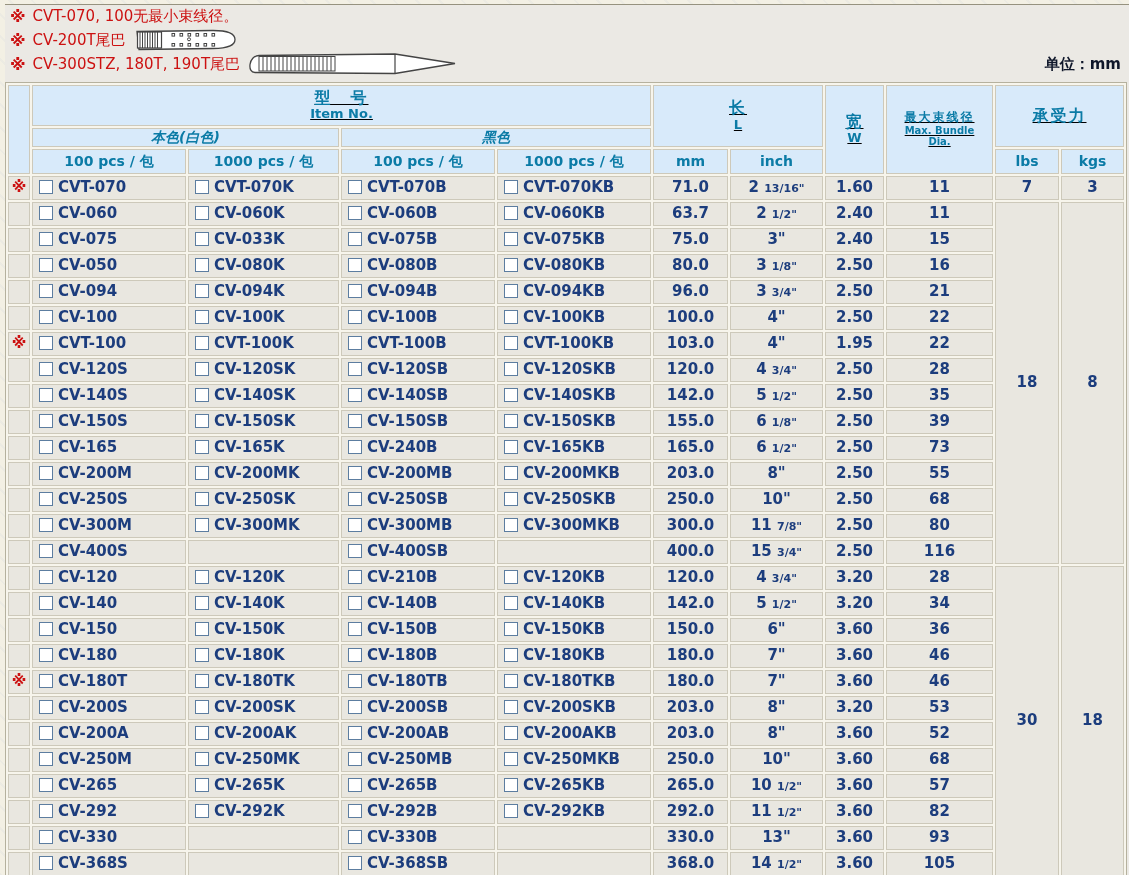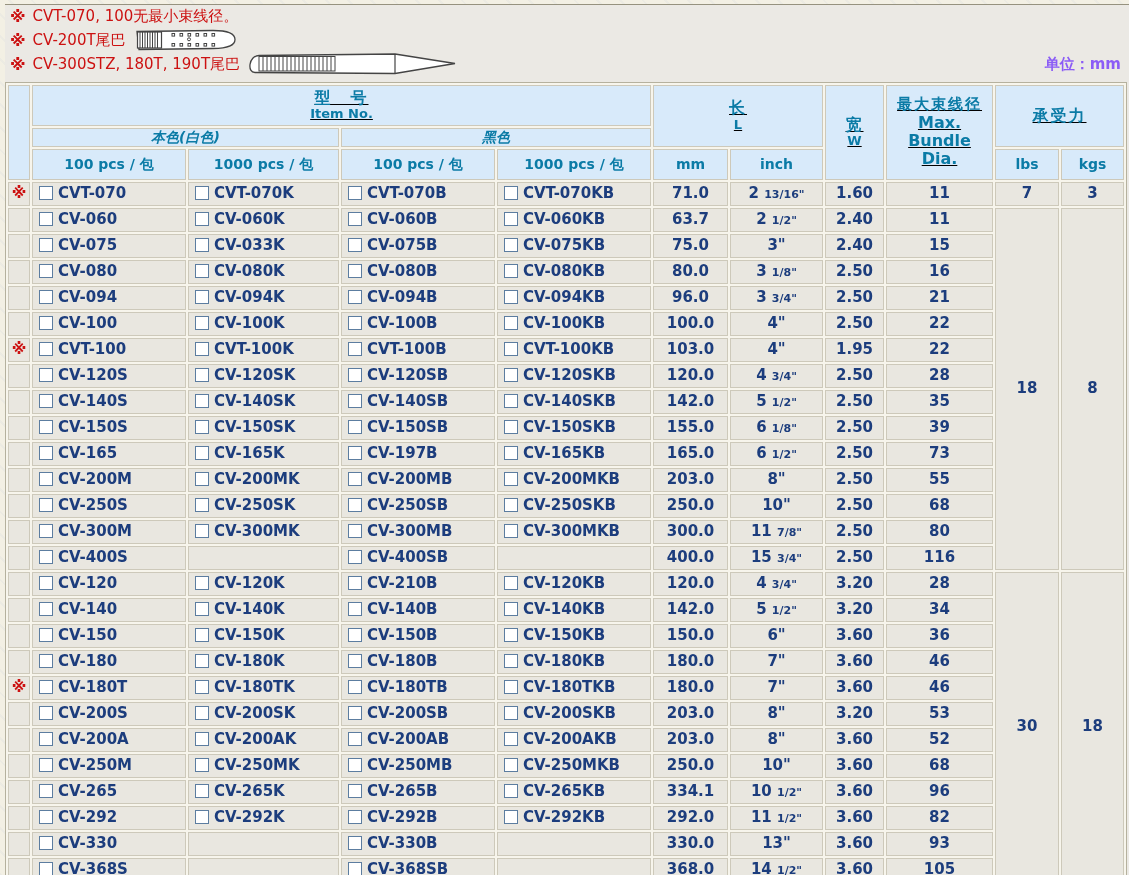--- a/index.html
+++ b/index.html
@@ -13,40 +13,40 @@
     position:absolute;left:5px;top:4px;right:0;bottom:0;
     background:#ebe9e4;border-top:1px solid #96927f;
   }
   
   .note{position:absolute;display:flex;align-items:center;gap:7px;
         color:#cc1111;font-size:15px;white-space:nowrap;}
   .note .mk{font-size:16px;font-weight:bold;}
   #note1{left:10px;top:7px;}
   #note2{left:10px;top:28px;}
   #note3{left:10px;top:51px;}
-  .unit{position:absolute;right:8px;top:55px;color:#8b5cf6;font-size:15px;font-weight:bold;}
+  .unit{position:absolute;right:8px;top:55px;color:#0f172a;font-size:15px;font-weight:bold;}
   .tailsvg{display:block;}
   
   table.spec{
     position:absolute;left:5px;top:82px;
     border-collapse:separate;border-spacing:2px;
     table-layout:fixed;width:1120px;
     background:#f7f5ec;border:1px solid #b5b19e;
   }
   th,td{border:1px solid #cdc9ba;box-sizing:border-box;overflow:hidden;
         padding:0 2px;line-height:1.15;}
   th{background:#d8eafa;color:#0b7ba6;font-weight:bold;text-align:center;}
   td{background:#e9e7e0;color:#1c3d7d;font-weight:bold;font-size:15px;text-align:center;}
   thead tr.r1{height:41px;text-decoration:underline;}
   thead tr.r2{height:19px;font-style:italic;}
-  thead tr.r3{height:31px;}
+  thead tr.r3{height:25px;}
   tbody tr{height:24px;}
   .cn{font-size:16px;letter-spacing:2px;}
   .en{font-size:13px;letter-spacing:0;}
-  .small-en{font-size:16px;}
+  .small-en{font-size:10px;}
   th.sub{font-size:14px;}
   td.item{text-align:left;padding-left:6px;white-space:nowrap;}
   td.marker{color:#cc1111;font-size:15px;padding:0;}
   .cb{display:inline-block;width:12px;height:12px;background:#fff;
       border:1px solid #5c7da0;margin-right:5px;vertical-align:-2px;}
   .frac{font-size:11px;}
 </style>
 </head>
 <body>
 
@@ -118,21 +118,21 @@
       </th>
       <th colspan="2" rowspan="2">
         <div class="cn">长</div>
         <div class="en">L</div>
       </th>
       <th rowspan="3">
         <div class="cn">宽</div>
         <div class="en">W</div>
       </th>
       <th rowspan="3">
-        <div class="cn" style="font-size:15px">最大束线径</div>
+        <div class="cn" style="font-size:12px">最大束线径</div>
         <div class="small-en">Max. Bundle</div>
         <div class="small-en">Dia.</div>
       </th>
       <th colspan="2" rowspan="2" class="cn">承受力</th>
     </tr>
     <tr class="r2">
       <th colspan="2" class="sub">本色(白色)</th>
       <th colspan="2" class="sub">黑色</th>
     </tr>
     <tr class="r3">
@@ -179,21 +179,21 @@
         <td class="item"><span class="cb"></span><span>CV-033K</span></td>
         <td class="item"><span class="cb"></span><span>CV-075B</span></td>
         <td class="item"><span class="cb"></span><span>CV-075KB</span></td>
         <td>75.0</td>
         <td>3"</td>
         <td>2.40</td>
         <td>15</td>
       </tr>
       <tr>
         <td class="marker"></td>
-        <td class="item"><span class="cb"></span><span>CV-080</span></td>
+        <td class="item"><span class="cb"></span><span>CV-050</span></td>
         <td class="item"><span class="cb"></span><span>CV-080K</span></td>
         <td class="item"><span class="cb"></span><span>CV-080B</span></td>
         <td class="item"><span class="cb"></span><span>CV-080KB</span></td>
         <td>80.0</td>
         <td>3 <span class="frac">1/8"</span></td>
         <td>2.50</td>
         <td>16</td>
       </tr>
       <tr>
         <td class="marker"></td>
@@ -258,21 +258,21 @@
         <td class="item"><span class="cb"></span><span>CV-150SKB</span></td>
         <td>155.0</td>
         <td>6 <span class="frac">1/8"</span></td>
         <td>2.50</td>
         <td>39</td>
       </tr>
       <tr>
         <td class="marker"></td>
         <td class="item"><span class="cb"></span><span>CV-165</span></td>
         <td class="item"><span class="cb"></span><span>CV-165K</span></td>
-        <td class="item"><span class="cb"></span><span>CV-197B</span></td>
+        <td class="item"><span class="cb"></span><span>CV-240B</span></td>
         <td class="item"><span class="cb"></span><span>CV-165KB</span></td>
         <td>165.0</td>
         <td>6 <span class="frac">1/2"</span></td>
         <td>2.50</td>
         <td>73</td>
       </tr>
       <tr>
         <td class="marker"></td>
         <td class="item"><span class="cb"></span><span>CV-200M</span></td>
         <td class="item"><span class="cb"></span><span>CV-200MK</span></td>
@@ -405,24 +405,24 @@
         <td>10"</td>
         <td>3.60</td>
         <td>68</td>
       </tr>
       <tr>
         <td class="marker"></td>
         <td class="item"><span class="cb"></span><span>CV-265</span></td>
         <td class="item"><span class="cb"></span><span>CV-265K</span></td>
         <td class="item"><span class="cb"></span><span>CV-265B</span></td>
         <td class="item"><span class="cb"></span><span>CV-265KB</span></td>
-        <td>334.1</td>
+        <td>265.0</td>
         <td>10 <span class="frac">1/2"</span></td>
         <td>3.60</td>
-        <td>96</td>
+        <td>57</td>
       </tr>
       <tr>
         <td class="marker"></td>
         <td class="item"><span class="cb"></span><span>CV-292</span></td>
         <td class="item"><span class="cb"></span><span>CV-292K</span></td>
         <td class="item"><span class="cb"></span><span>CV-292B</span></td>
         <td class="item"><span class="cb"></span><span>CV-292KB</span></td>
         <td>292.0</td>
         <td>11 <span class="frac">1/2"</span></td>
         <td>3.60</td>

